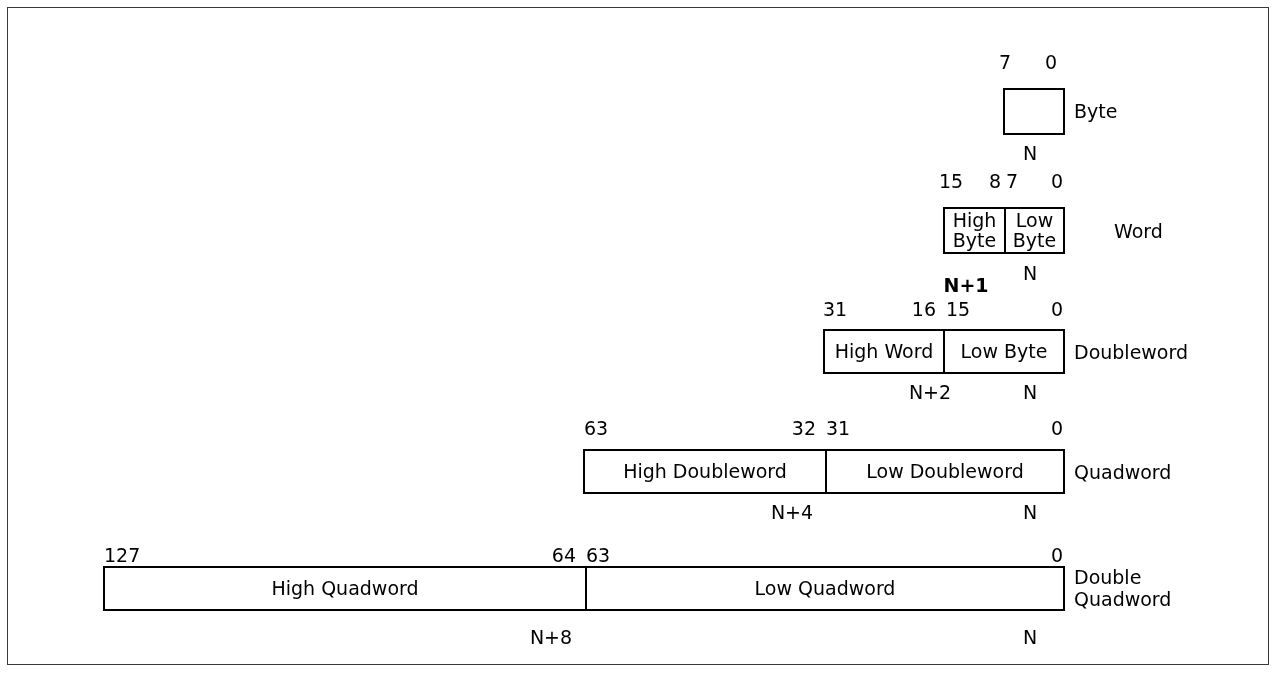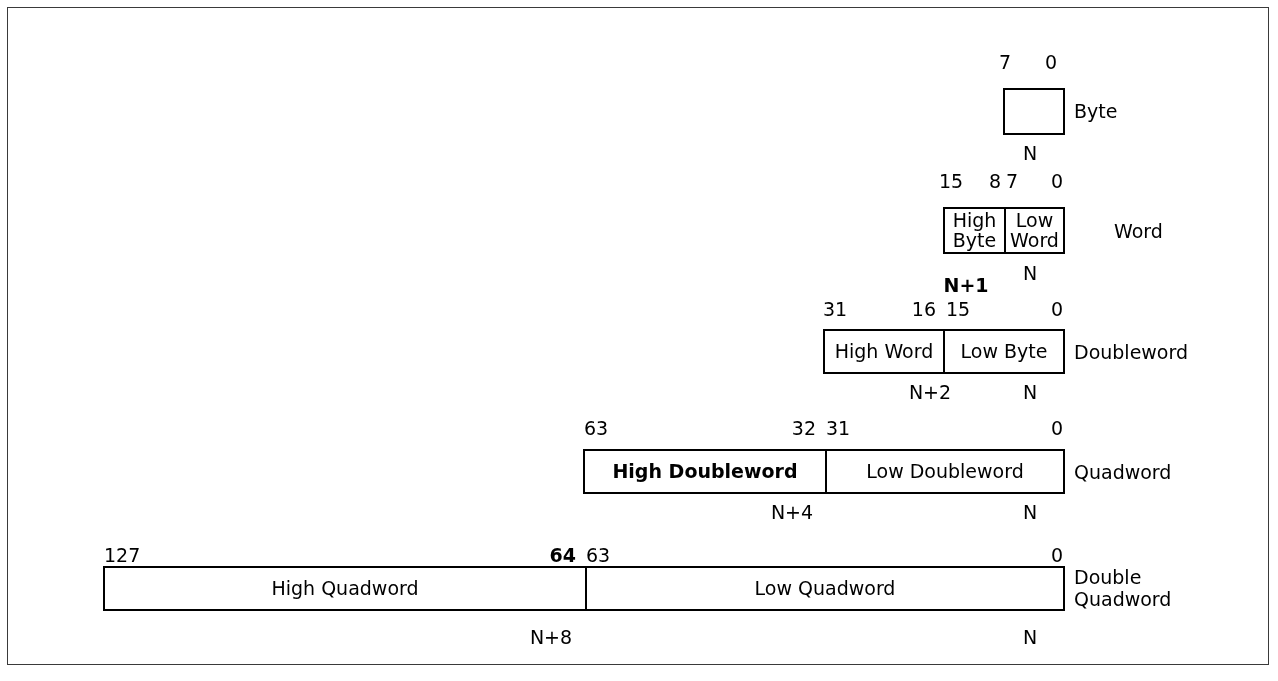--- a/index.html
+++ b/index.html
@@ -119,21 +119,21 @@
 
       <div class="bitnum l" style="left:931px; top:164px;">15</div>
       <div class="bitnum r" style="left:953px; top:164px; width:40px;">8</div>
       <div class="bitnum l" style="left:998px; top:164px;">7</div>
       <div class="bitnum r" style="left:1015px; top:164px; width:40px;">0</div>
 
       <div class="box" style="left:935px; top:199px; width:122px; height:47px;">
         <div class="cell small" style="flex:0 0 59px;">High
 Byte</div>
         <div class="cell small divider-left" style="flex:1 1 auto;">Low
-Word</div>
+Byte</div>
       </div>
 
       <div class="addr" style="left:958px; top:268px;font-weight:bold;">N+1</div>
       <div class="addr" style="left:1022px; top:256px;">N</div>
 
       <div class="rowlabel" style="left:1106px; top:212px;">Word</div>
     </div>
 
     <div class="row">
 
@@ -154,34 +154,34 @@
     </div>
 
     <div class="row">
 
       <div class="bitnum l" style="left:576px; top:411px;">63</div>
       <div class="bitnum r" style="left:768px; top:411px; width:40px;">32</div>
       <div class="bitnum l" style="left:818px; top:411px;">31</div>
       <div class="bitnum r" style="left:1015px; top:411px; width:40px;">0</div>
 
       <div class="box" style="left:575px; top:441px; width:482px; height:45px;">
-        <div class="cell" style="flex:0 0 240px;font-weight:bold;">High Doubleword</div>
+        <div class="cell" style="flex:0 0 240px;">High Doubleword</div>
         <div class="cell divider-left" style="flex:1 1 auto;">Low Doubleword</div>
       </div>
 
       <div class="addr" style="left:784px; top:495px;">N+4</div>
       <div class="addr" style="left:1022px; top:495px;">N</div>
 
       <div class="rowlabel" style="left:1066px; top:453px;">Quadword</div>
     </div>
 
     <div class="row">
 
       <div class="bitnum l" style="left:96px; top:538px;">127</div>
-      <div class="bitnum r" style="left:528px; top:538px; width:40px;font-weight:bold;">64</div>
+      <div class="bitnum r" style="left:528px; top:538px; width:40px;">64</div>
       <div class="bitnum l" style="left:578px; top:538px;">63</div>
       <div class="bitnum r" style="left:1015px; top:538px; width:40px;">0</div>
 
       <div class="box" style="left:95px; top:558px; width:962px; height:45px;">
         <div class="cell" style="flex:0 0 480px;">High Quadword</div>
         <div class="cell divider-left" style="flex:1 1 auto;">Low Quadword</div>
       </div>
 
       <div class="addr" style="left:543px; top:620px;">N+8</div>
       <div class="addr" style="left:1022px; top:620px;">N</div>

